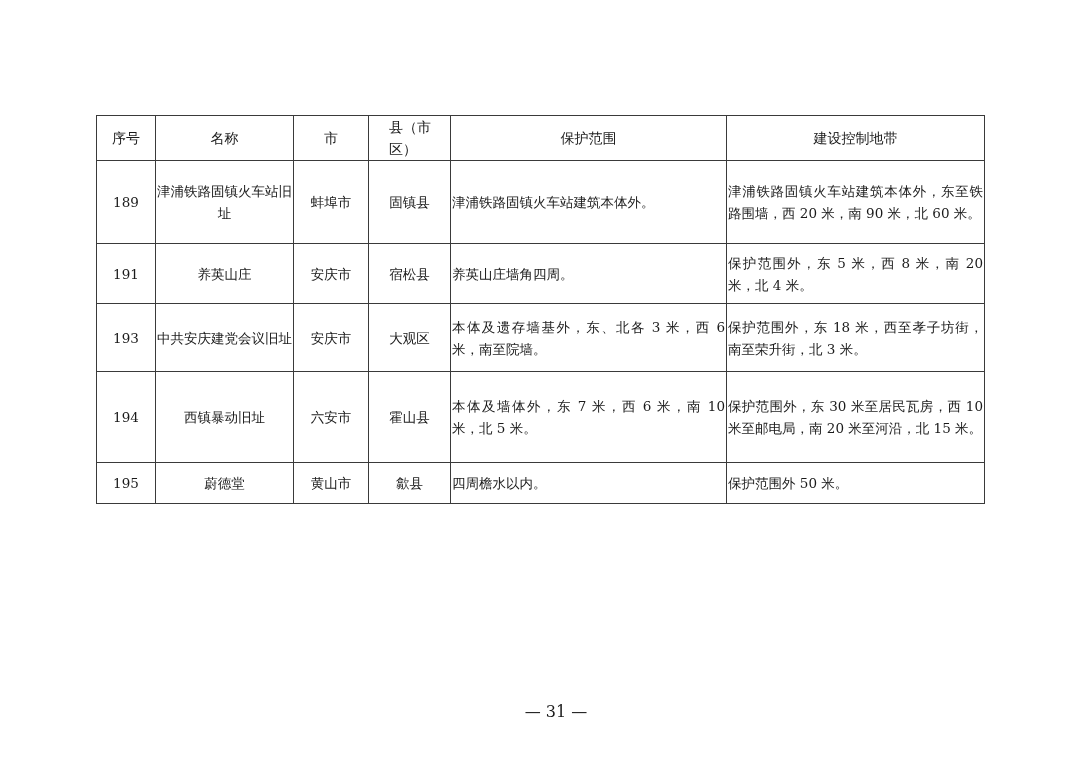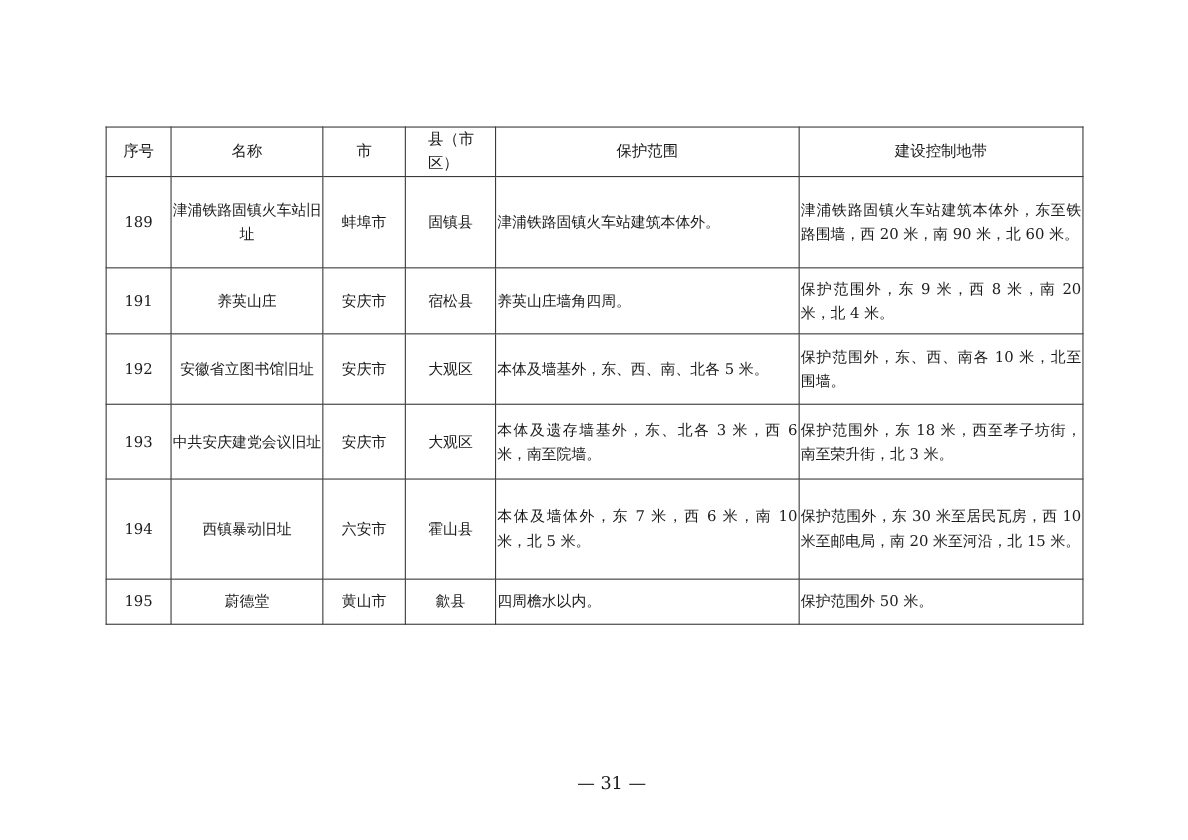--- a/index.html
+++ b/index.html
@@ -92,29 +92,21 @@
         <td class="c">固镇县</td>
         <td class="l">津浦铁路固镇火车站建筑本体外。</td>
         <td class="l">津浦铁路固镇火车站建筑本体外，东至铁路围墙，西 20 米，南 90 米，北 60 米。</td>
       </tr>
       <tr style="height:60px">
         <td class="c">191</td>
         <td class="c name">养英山庄</td>
         <td class="c">安庆市</td>
         <td class="c">宿松县</td>
         <td class="l">养英山庄墙角四周。</td>
-        <td class="l">保护范围外，东 9 米，西 8 米，南 20 米，北 4 米。</td>
-      </tr>
-      <tr style="height:64px">
-        <td class="c">192</td>
-        <td class="c name">安徽省立图书馆旧址</td>
-        <td class="c">安庆市</td>
-        <td class="c">大观区</td>
-        <td class="l">本体及墙基外，东、西、南、北各 5 米。</td>
-        <td class="l">保护范围外，东、西、南各 10 米，北至围墙。</td>
+        <td class="l">保护范围外，东 5 米，西 8 米，南 20 米，北 4 米。</td>
       </tr>
       <tr style="height:68px">
         <td class="c">193</td>
         <td class="c name">中共安庆建党会议旧址</td>
         <td class="c">安庆市</td>
         <td class="c">大观区</td>
         <td class="l">本体及遗存墙基外，东、北各 3 米，西 6 米，南至院墙。</td>
         <td class="l">保护范围外，东 18 米，西至孝子坊街，南至荣升街，北 3 米。</td>
       </tr>
       <tr style="height:91px">

